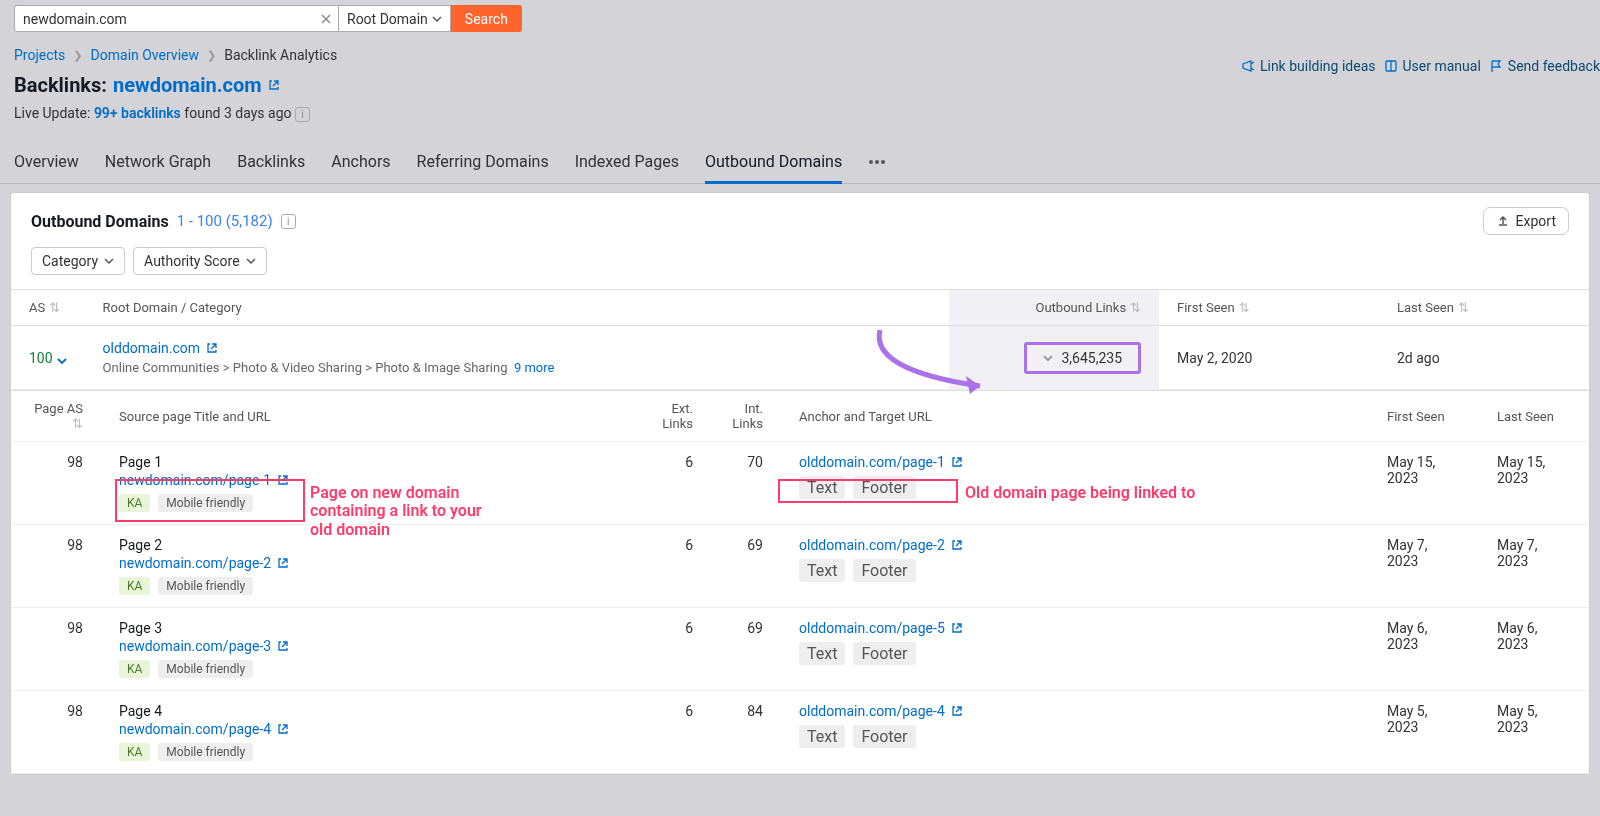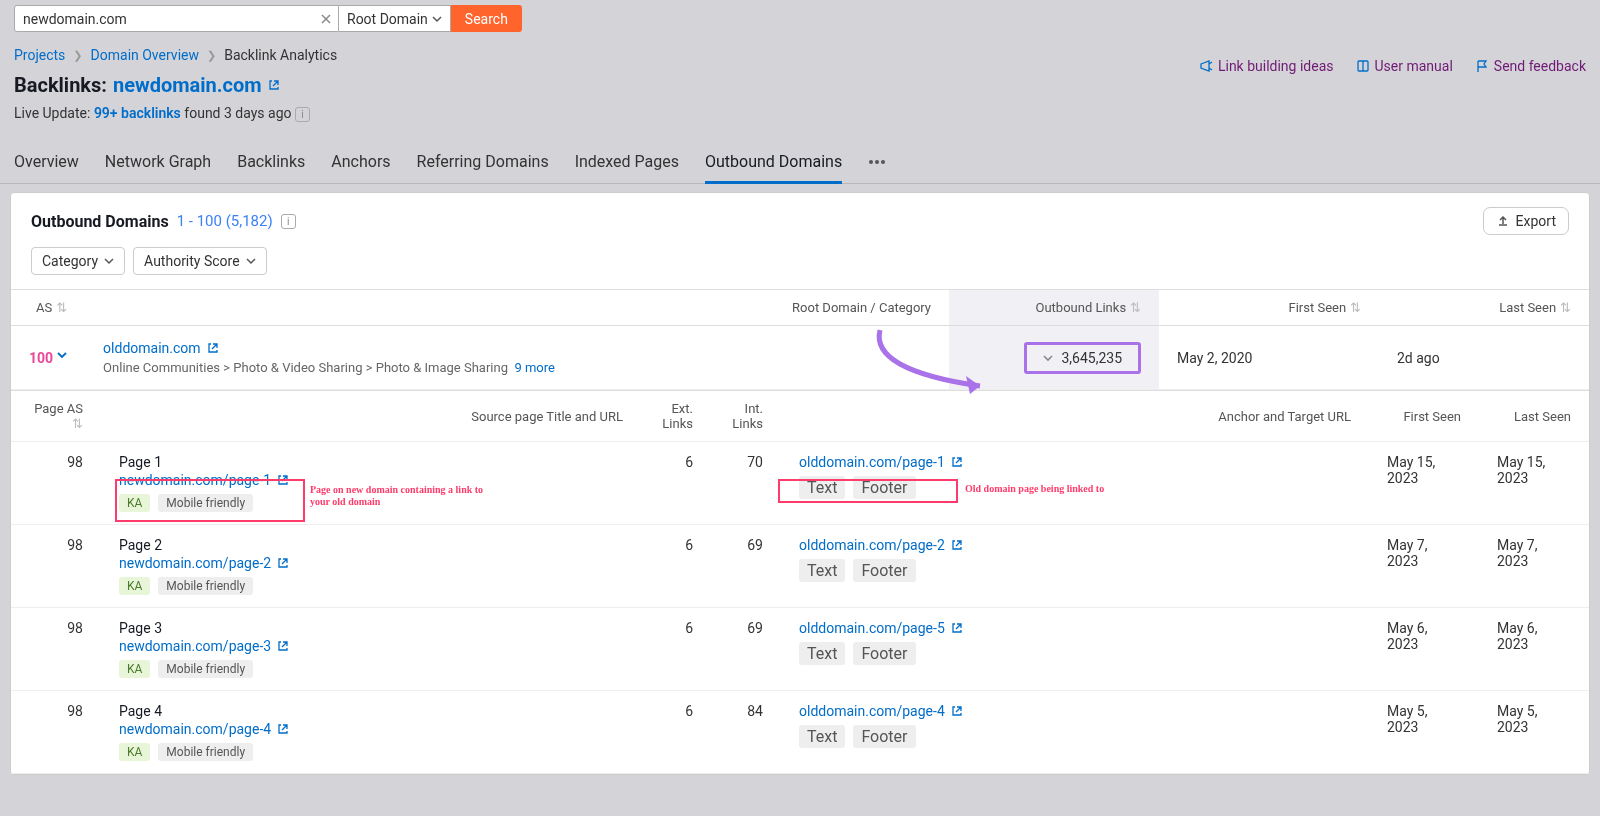--- a/index.html
+++ b/index.html
@@ -12,21 +12,21 @@
 .search-wrap { position: relative; display: flex; align-items: center; }
 .clear-x { position: absolute; right: 6px; top: 50%; transform: translateY(-50%); width: 14px; height: 14px; display:flex; align-items:center; justify-content:center; color:#888; cursor:pointer;}
 .scope-select { height: 27px; border: 1px solid #aaa; border-left:none; background: #fff; padding: 0 8px; display:flex; align-items:center; gap:4px; font-size:14px; cursor:pointer;}
 .search-btn { height: 27px; background: #ff642d; color:#fff; border:none; padding: 0 14px; font-size:14px; cursor:pointer; border-radius:0 3px 3px 0; }
 
 
 .header { padding: 10px 14px 12px; }
 .crumbs { display:flex; align-items:center; gap:8px; font-size:14px; color:#333; margin-bottom:10px;}
 .crumbs .link { color:#006dca; cursor:pointer;}
 .crumbs .sep { color:#999; font-size:11px;}
-.right-links { position:absolute; right:14px; top:58px; display:flex; gap:22px; font-size:14px; color:#701a75;}
+.right-links { position:absolute; right:0; top:58px; display:flex; gap:8px; font-size:14px; color:#0c4a6e;}
 .right-links div { display:flex; align-items:center; gap:5px; cursor:pointer;}
 .title-line { display:flex; align-items:center; gap:6px; margin-bottom:8px;}
 .title-line .t1 { font-size:20px; font-weight:700; color:#171a22;}
 .title-line .t2 { font-size:20px; font-weight:700; color:#006dca; display:flex; align-items:center; gap:6px;}
 .meta-line { display:flex; gap:40px; font-size:14px; color:#333; align-items:center;}
 .meta-line .blue { color:#006dca; font-weight:600;}
 .meta-line .more { color:#006dca; cursor:pointer;}
 
 
 .tabs { display:flex; gap:26px; padding: 18px 14px 0; border-bottom:1px solid #b8b8b8;}
@@ -42,26 +42,26 @@
 .panel-title .ptt { font-size:16px; font-weight:700; color:#171a22;}
 .panel-title .prange { font-size:15px; color:#3b82f6;}
 .info-i { width:15px; height:15px; border:1px solid #aaa; border-radius:3px; font-size:10px; color:#888; display:inline-flex; align-items:center; justify-content:center;}
 .export-btn { border:1px solid #ccc; padding:5px 12px; display:flex; align-items:center; gap:6px; border-radius:7px; cursor:pointer; font-size:14px; color:#333;}
 
 .filters { padding: 0 20px 14px; display:flex; gap:8px;}
 .filter-pill { border:1px solid #ccc; border-radius:4px; padding:5px 10px; display:flex; align-items:center; gap:6px; font-size:14px; cursor:pointer;}
 
 
 .tbl { width:100%; border-collapse:collapse;}
-.tbl th { font-size:13px; font-weight:400; color:#555; text-align:right; padding:10px 18px; border-top:1px solid #ddd; border-bottom:1px solid #ddd; background:#fff;}
+.tbl th { font-size:13px; font-weight:400; color:#555; text-align:left; padding:10px 18px; border-top:1px solid #ddd; border-bottom:1px solid #ddd; background:#fff;}
 .tbl th.num { text-align:right;}
 .tbl th .sort-ic { display:inline-block; margin-left:4px; color:#bbb;}
 .highlight-col { background:#f1f1f5 !important;}
 .domain-row td { padding:14px 18px; border-bottom:1px solid #eee; vertical-align:middle;}
-.as-badge { color:#ec4899; font-weight:700; display:flex; align-items:flex-start; gap:4px;}
+.as-badge { color:#15803d; font-weight:400; display:flex; align-items:flex-end; gap:4px;}
 .dom-name { color:#006dca; font-weight:400; display:flex; align-items:center; gap:6px; font-size:14px;}
 .dom-cat { font-size:13px; color:#666; margin-top:4px;}
 .out-links-cell { display:flex; justify-content:flex-end; align-items:center; gap:8px;}
 .out-links-box { border:3px solid #a972e8; padding:5px 16px; border-radius:3px; display:flex; align-items:center; gap:8px;text-align:center;}
 
 
 .sub-head th { background:#fff; font-size:13px; color:#555; padding:10px 18px; border-bottom:1px solid #eee;}
 .sub-row td { padding:12px 18px; border-bottom:1px solid #eee; vertical-align:top;}
 .sub-row .as { font-weight:400; color:#333; text-align:right;}
 .src-title { font-size:14px; color:#171a22; margin-bottom:2px;}
@@ -69,21 +69,21 @@
 .badges { display:flex; gap:8px; margin-top:6px;}
 .badge { font-size:12px; padding:2px 8px; border-radius:3px; background:#eee; color:#555;}
 .badge.ka { background:#e8f5d8; color:#4a7a2a;}
 .num-cell { text-align:right; color:#333;}
 .anchor-url { color:#006dca; display:flex; align-items:center; gap:6px; font-size:14px;}
 .tags { display:flex; gap:8px; margin-top:6px;}
 .tag { background:#eee; padding:2px 8px; border-radius:3px; font-size:16px; color:#555;}
 
 
 .anno-box-red { border:2px solid #ff3b6b; position:absolute; pointer-events:none;}
-.anno-text { position:absolute; color:#ff3b6b; font-size:10px; font-weight:600; pointer-events:none; white-space:nowrap;font-family:Liberation Serif, serif;}
+.anno-text { position:absolute; color:#ff3b6b; font-size:16px; font-weight:600; pointer-events:none; white-space:nowrap;}
 .arrow-svg { position:absolute; pointer-events:none;}
 
 .ext-ic { width:12px; height:12px; display:inline-block;}
 svg { display:block; }
 .chev { width:10px; height:10px; }
 </style>
 </head>
 <body>
 <div class="app">
 

